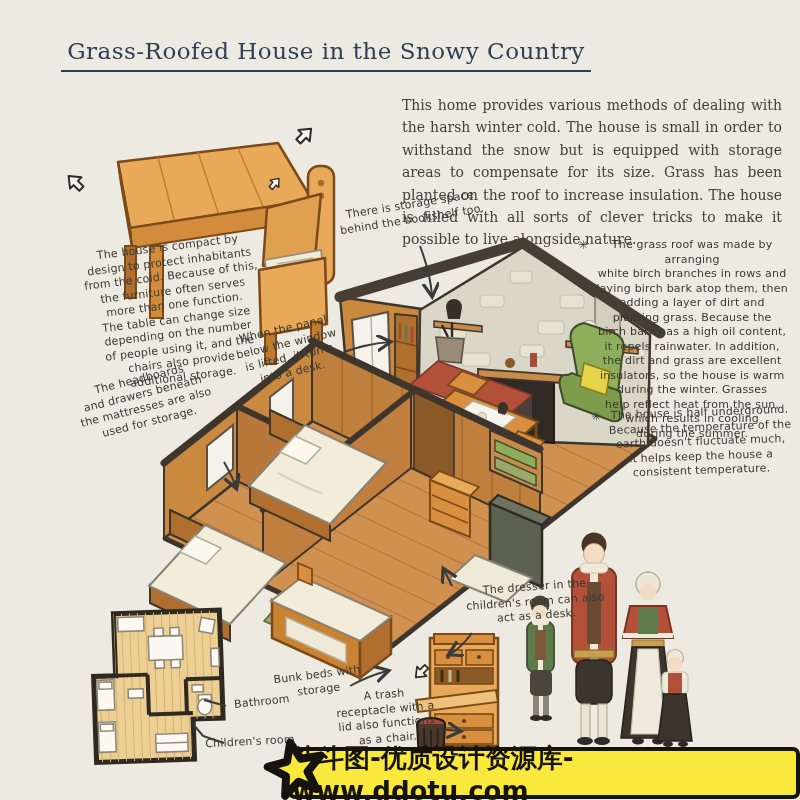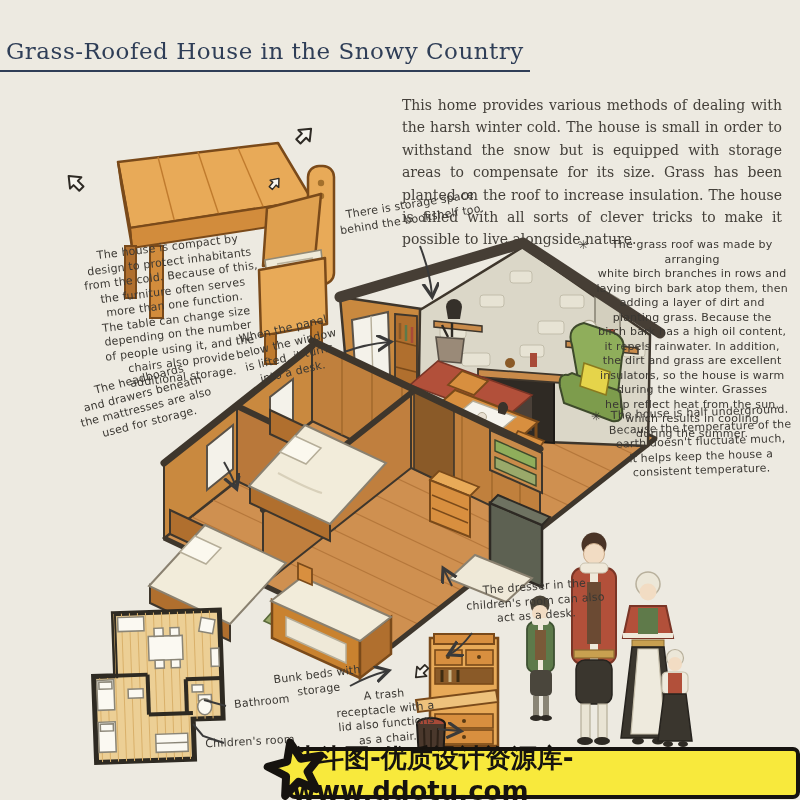--- a/index.html
+++ b/index.html
@@ -1,19 +1,19 @@
 <!DOCTYPE html>
 <html><head>
 <meta charset="utf-8">
 <style>
   html,body{margin:0;padding:0;}
   #page{position:relative;width:800px;height:800px;background:#edeae1;overflow:hidden;
         font-family:"DejaVu Sans",sans-serif;color:#3b3833;}
   .abs{position:absolute;}
-  #title{left:0;top:38px;width:652px;text-align:left;}
+  #title{left:0;top:38px;width:652px;text-align:center;}
   #title span{display:inline-block;font-family:"DejaVu Serif",serif;font-size:23px;
         color:#2f3e57;letter-spacing:.5px;border-bottom:2px solid #2f3e57;padding:0 6px 6px 6px;}
   #intro{left:402px;top:94px;width:380px;font-family:"DejaVu Serif",serif;font-size:14px;
         line-height:1.6;color:#44403a;text-align:justify;}
   .note{position:absolute;white-space:pre-line;text-align:center;font-size:11px;
         line-height:1.32;color:#3b3833;letter-spacing:.2px;transform-origin:center;}
   .marker{font-size:12px;margin-right:2px;}
   .flexnote{display:flex;align-items:flex-start;}
   #banner{left:288px;top:747px;width:504px;height:44px;background:#f8e93c;
         border:4px solid #16130f;border-radius:7px;display:flex;align-items:center;

